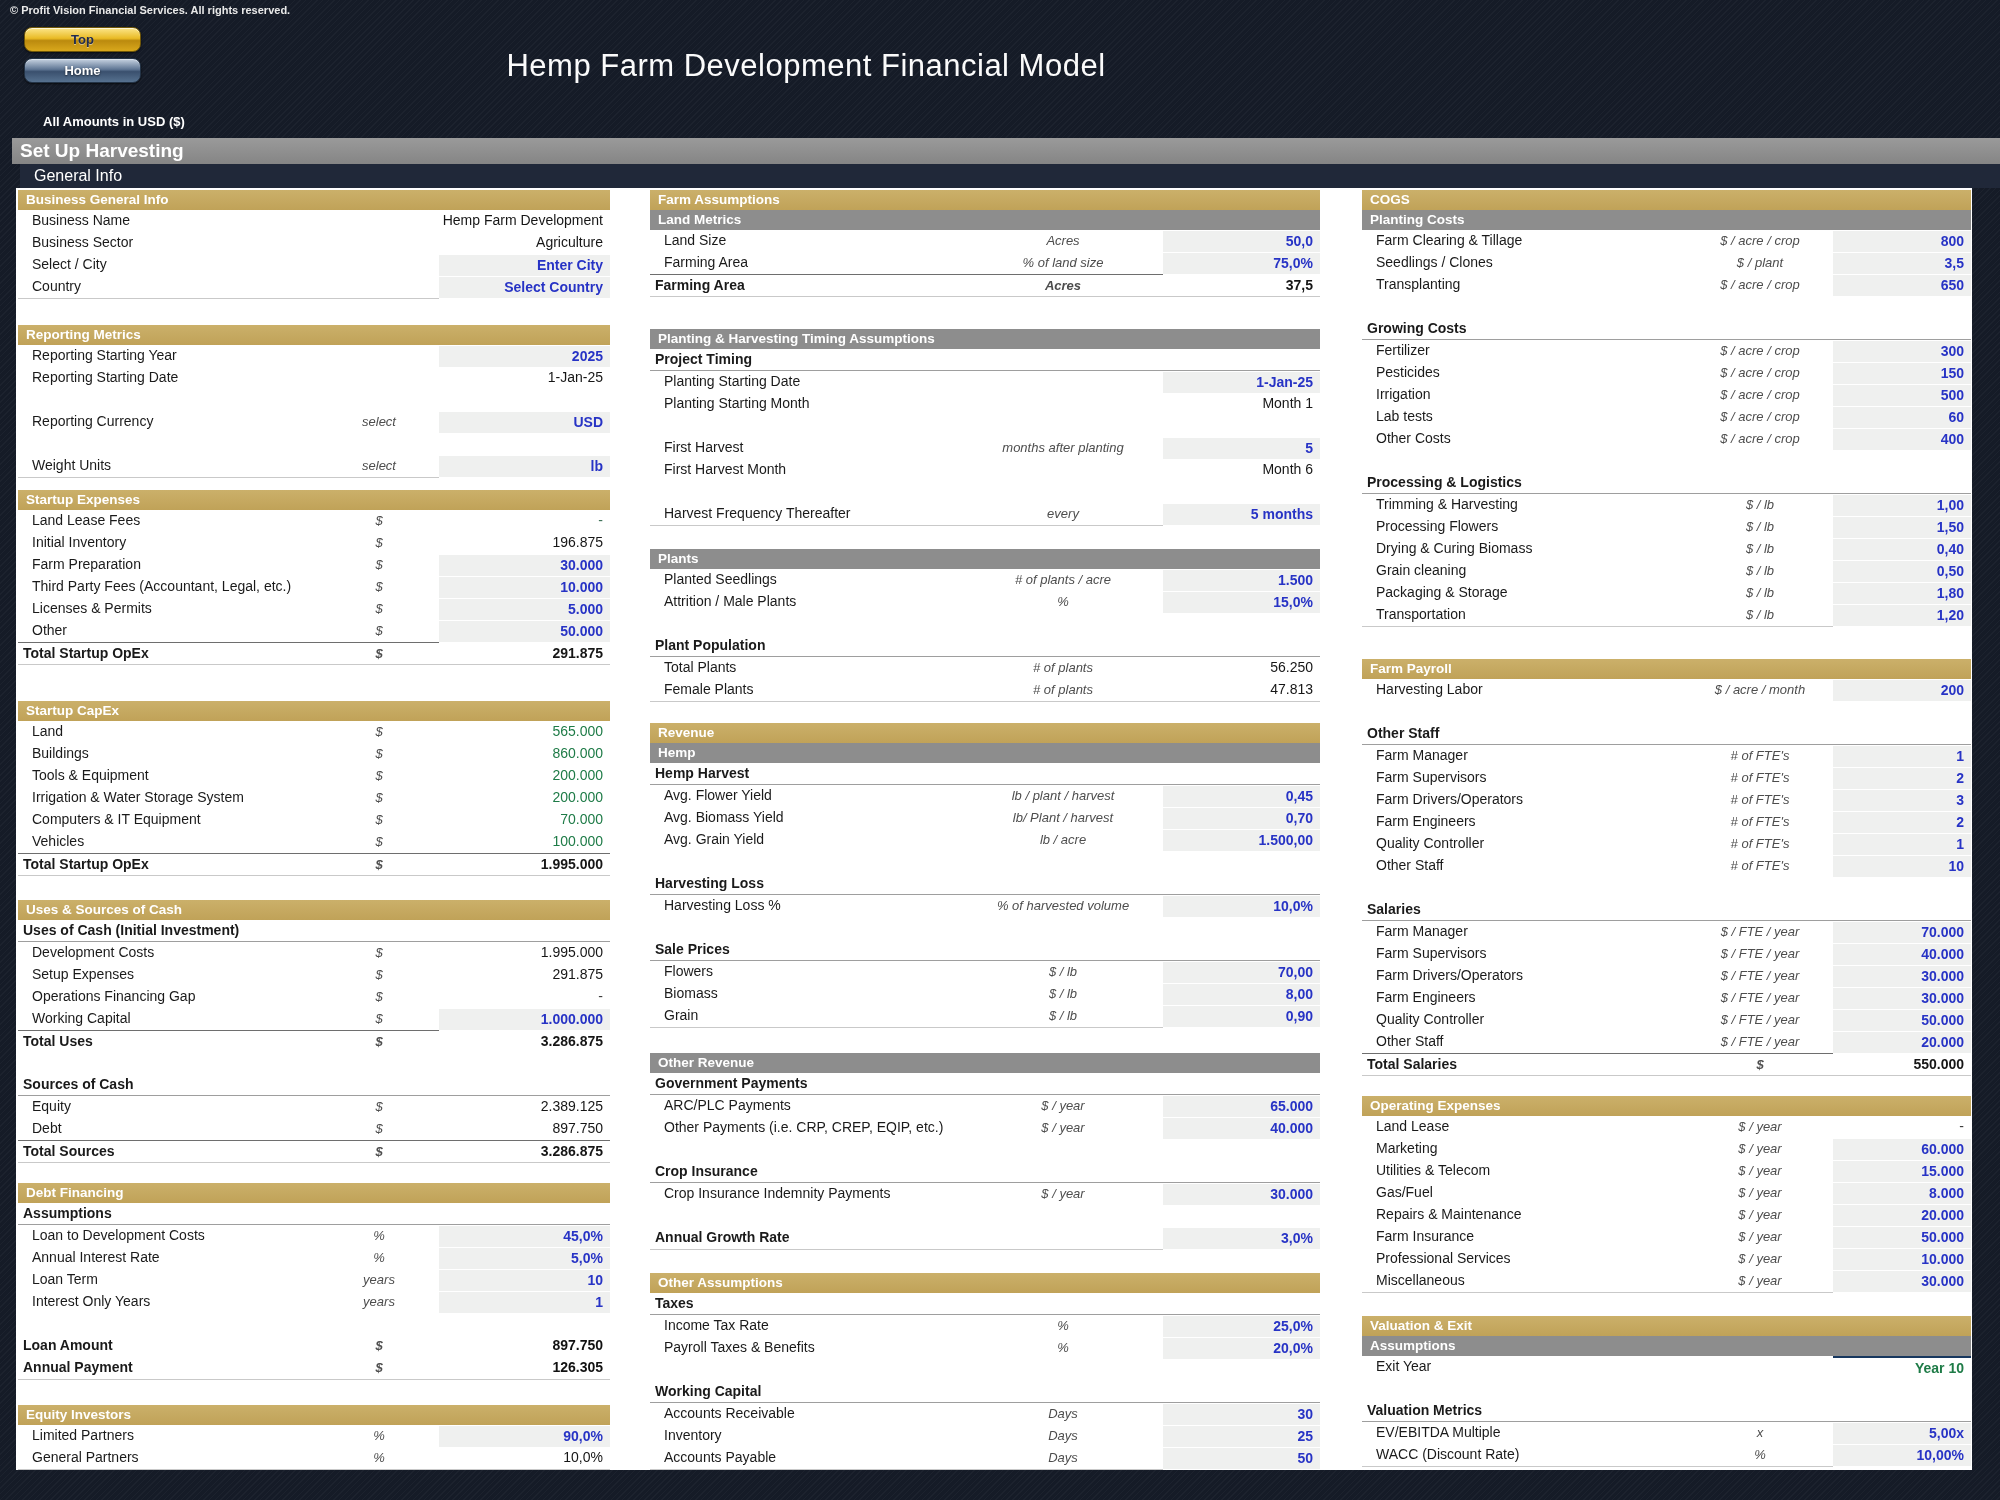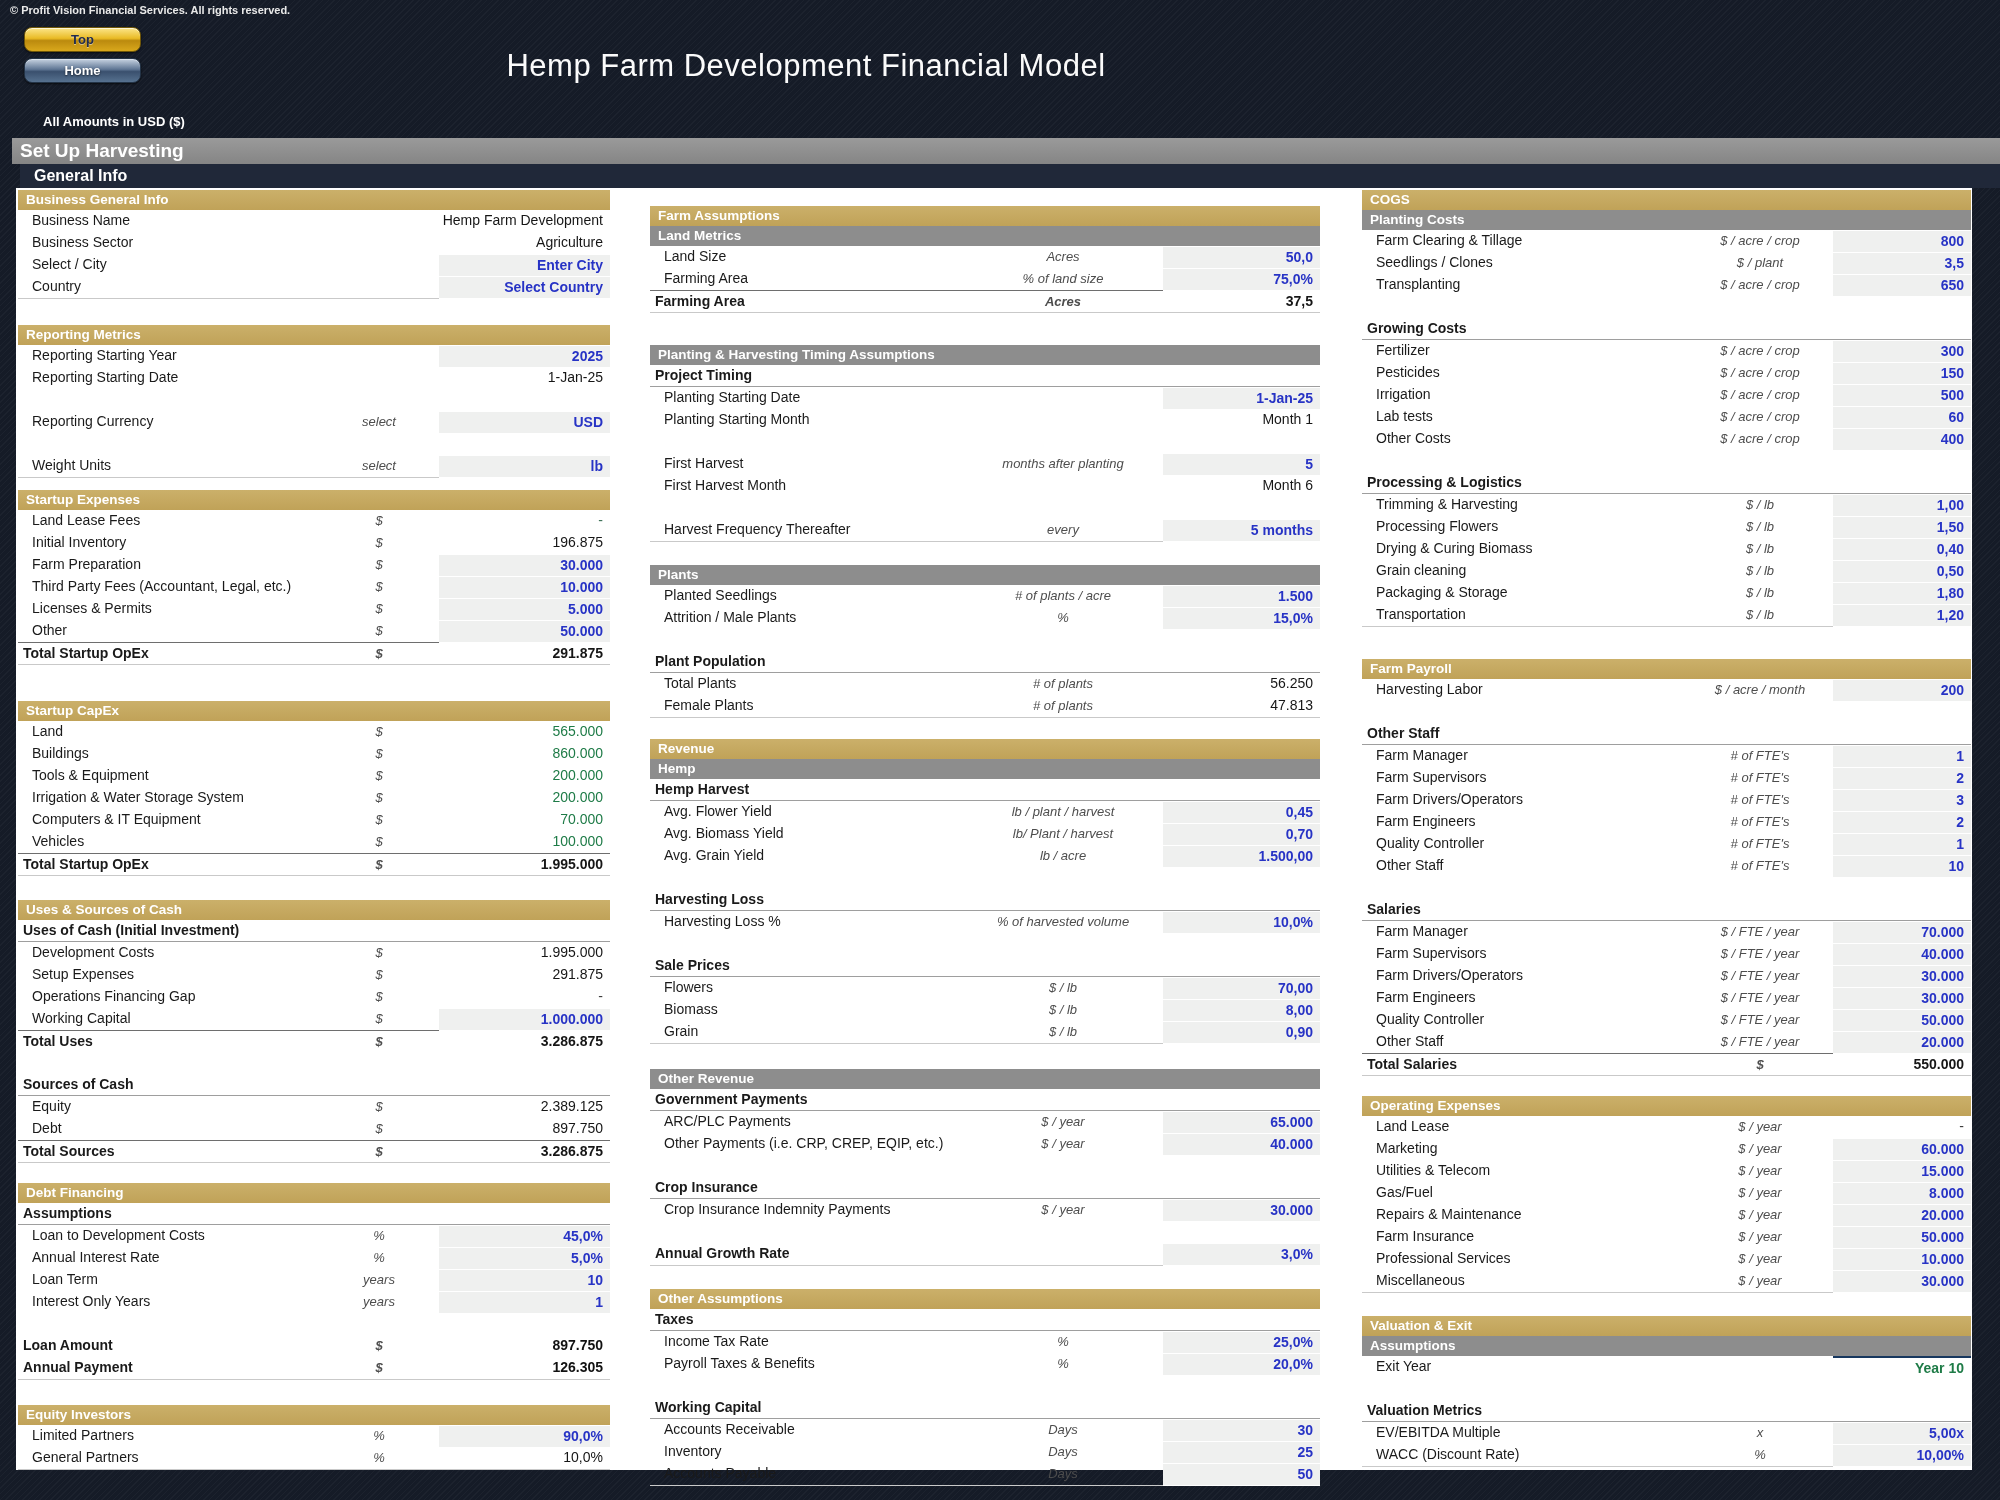--- a/index.html
+++ b/index.html
@@ -28,33 +28,33 @@
     border:1px solid #233346; color:#ffffff; text-shadow:0 1px 2px rgba(0,0,0,.6);
     box-shadow:inset 0 1px 0 rgba(255,255,255,.4), 0 1px 2px rgba(0,0,0,.6);
   }
   .main-title { position:absolute; top:48px; left:0; width:1612px; text-align:center;
     color:#fbfbfb; font-size:31px; font-weight:400; letter-spacing:.5px; }
   .amounts-note { position:absolute; left:43px; top:114px; color:#ffffff; font-size:13px; font-weight:700; }
   .bar-setup { position:absolute; left:12px; top:138px; width:1988px; height:26px;
     background:linear-gradient(#9a9a9a,#858585); color:#fff; font-size:19px; font-weight:700;
     line-height:26px; padding-left:8px; }
   .bar-general { position:absolute; left:20px; top:164px; width:1980px; height:24px;
-    background:#202839; color:#fff; font-size:16px; font-weight:700; line-height:24px; padding-left:14px; }
+    background:#202839; color:#fff; font-size:16px; font-weight:400; line-height:24px; padding-left:14px; }
   .sheet { position:absolute; left:16px; top:188px; width:1956px; height:1282px; background:#ffffff; }
   .col { position:absolute; top:0; }
   .c1 { left:2px;     width:592px; --u:120px; --v:171px; }
   .c2 { left:634px;  width:670px; --u:200px; --v:157px; }
   .c3 { left:1346px; width:609px; --u:146px; --v:138px; }
 
   .table { border-bottom:1px solid #c9c9c9; }
   .c1 .table:nth-child(1){margin-top:2px}  .c1 .table:nth-child(2){margin-top:26px}
   .c1 .table:nth-child(3){margin-top:12px} .c1 .table:nth-child(4){margin-top:36px}
   .c1 .table:nth-child(5){margin-top:24px} .c1 .table:nth-child(6){margin-top:20px}
   .c1 .table:nth-child(7){margin-top:25px}
-  .c2 .table:nth-child(1){margin-top:18px}  .c2 .table:nth-child(2){margin-top:32px}
+  .c2 .table:nth-child(1){margin-top:2px}  .c2 .table:nth-child(2){margin-top:32px}
   .c2 .table:nth-child(3){margin-top:23px} .c2 .table:nth-child(4){margin-top:21px}
   .c2 .table:nth-child(5){margin-top:25px} .c2 .table:nth-child(6){margin-top:23px}
   .c3 .table:nth-child(1){margin-top:2px}  .c3 .table:nth-child(2){margin-top:32px}
   .c3 .table:nth-child(3){margin-top:20px} .c3 .table:nth-child(4){margin-top:23px}
 
   .thead { height:20px; line-height:20px; color:#ffffff; font-size:13.5px; font-weight:700; padding-left:8px; }
   .thead.gold { background:linear-gradient(#cbb06a,#c0a258); }
   .thead.gray { background:#8d8d8d; }
   .blank { height:22px; }
   .trow { display:grid; grid-template-columns:1fr var(--u) var(--v); height:22px; line-height:21px; font-size:14px; }

